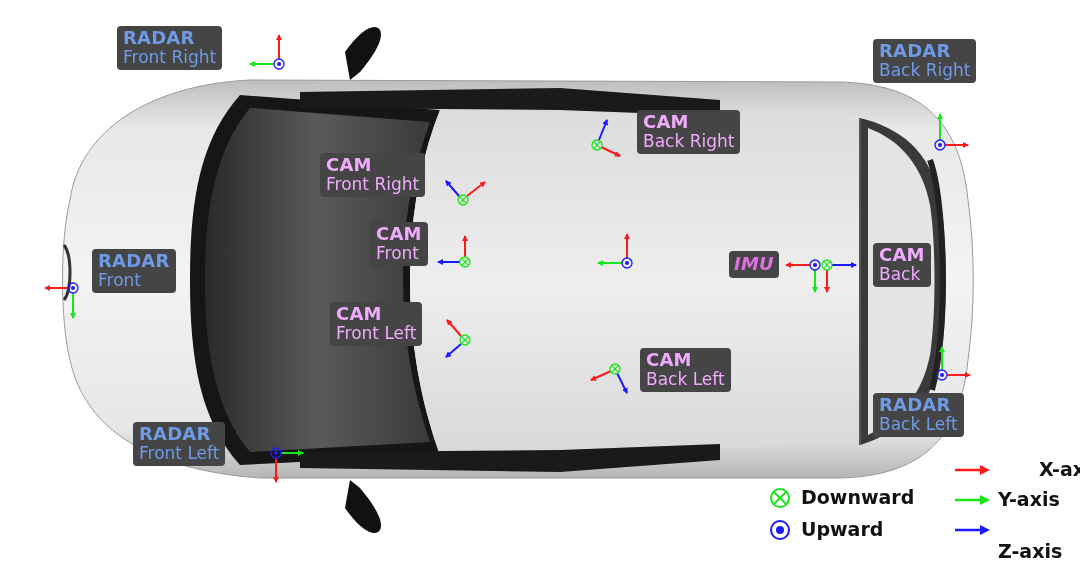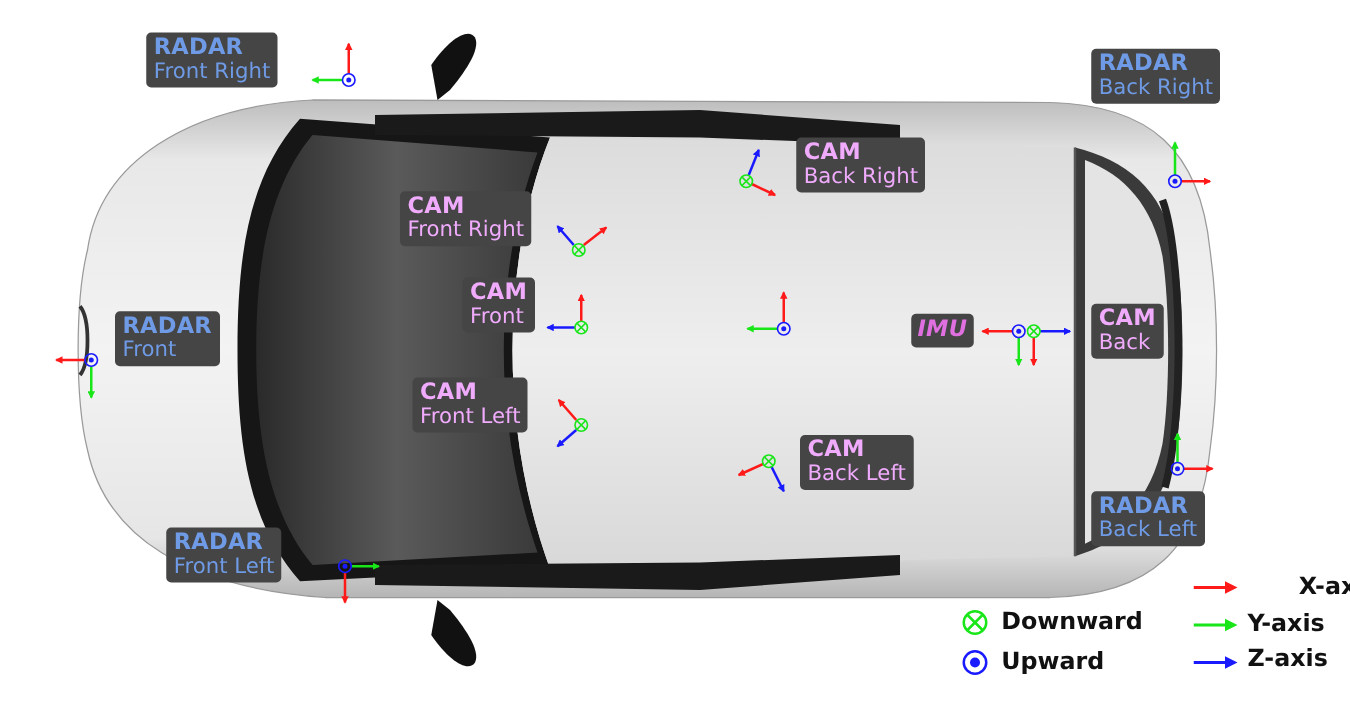--- a/index.html
+++ b/index.html
@@ -236,14 +236,14 @@
     <g>
       <line x1="955" y1="530" x2="982" y2="530" stroke="#1a1aff" stroke-width="2.5"></line>
       <path d="M980,525 L990,530 L980,535 Z" fill="#1a1aff"></path>
     </g>
   </svg>
 
   <div class="legend-item" style="left:801px; top:486px;">Downward</div>
   <div class="legend-item" style="left:801px; top:518px;">Upward</div>
   <div class="legend-item" style="left:998px; top:458px;margin-left:41px;">X-axis</div>
   <div class="legend-item" style="left:998px; top:488px;text-align:right;">Y-axis</div>
-  <div class="legend-item" style="left:998px; top:516px;">Z-axis</div>
+  <div class="legend-item" style="left:998px; top:540px;">Z-axis</div>
 </div>
 
 </body></html>

